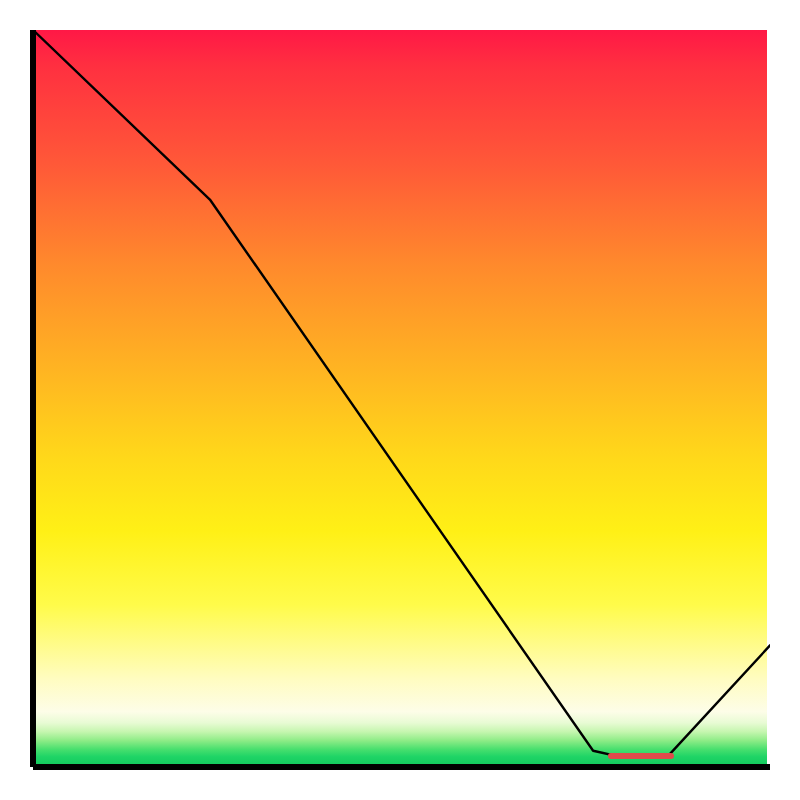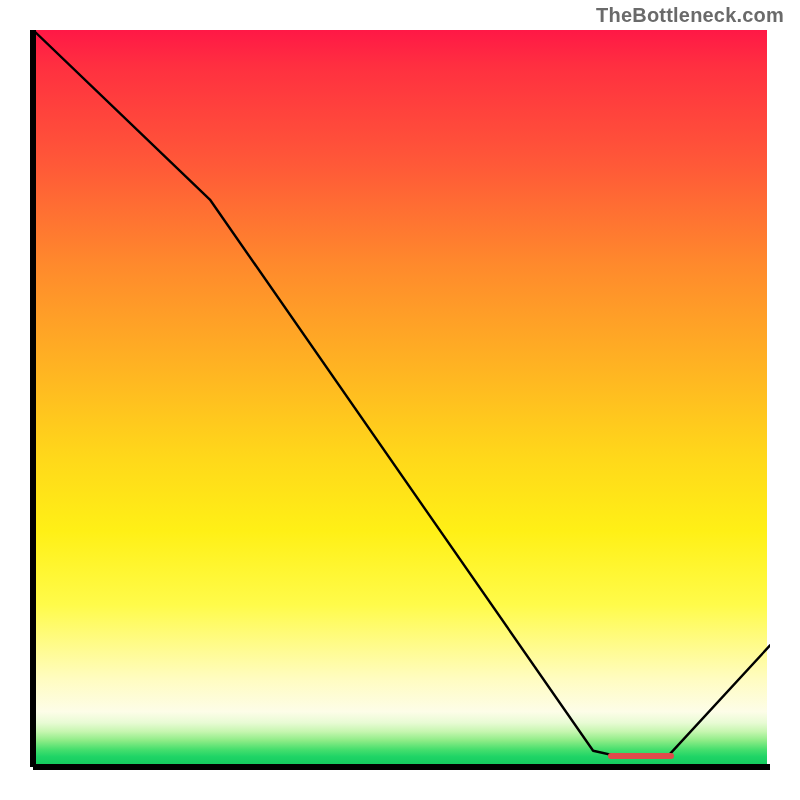--- a/index.html
+++ b/index.html
@@ -79,21 +79,20 @@
     height: 6px;
     border-radius: 3px;
     background: #e04b4b;
     pointer-events: none;
   }
 </style>
 </head>
 <body>
 
 <div class="wrap">
-  <div class="attribution">TheBottleneck.com</div>
 
   <div class="plot">
     <div class="gradient-fill"></div>
 
     <svg class="line-canvas" viewBox="0 0 740 740" preserveAspectRatio="none">
       <path id="data-path" fill="none" stroke="#000000" stroke-width="2.4" stroke-linejoin="round" stroke-linecap="round" d="M3.00 0.00 L179.88 169.51 L563.12 720.79 L592.60 727.42 L636.82 727.42 L740.00 615.39"></path>
     </svg>
 
     <svg class="axes" viewBox="0 0 740 740" preserveAspectRatio="none">
       <line id="y-axis" stroke="#000000" stroke-width="6" x1="3" y1="0" x2="3" y2="737"></line>

